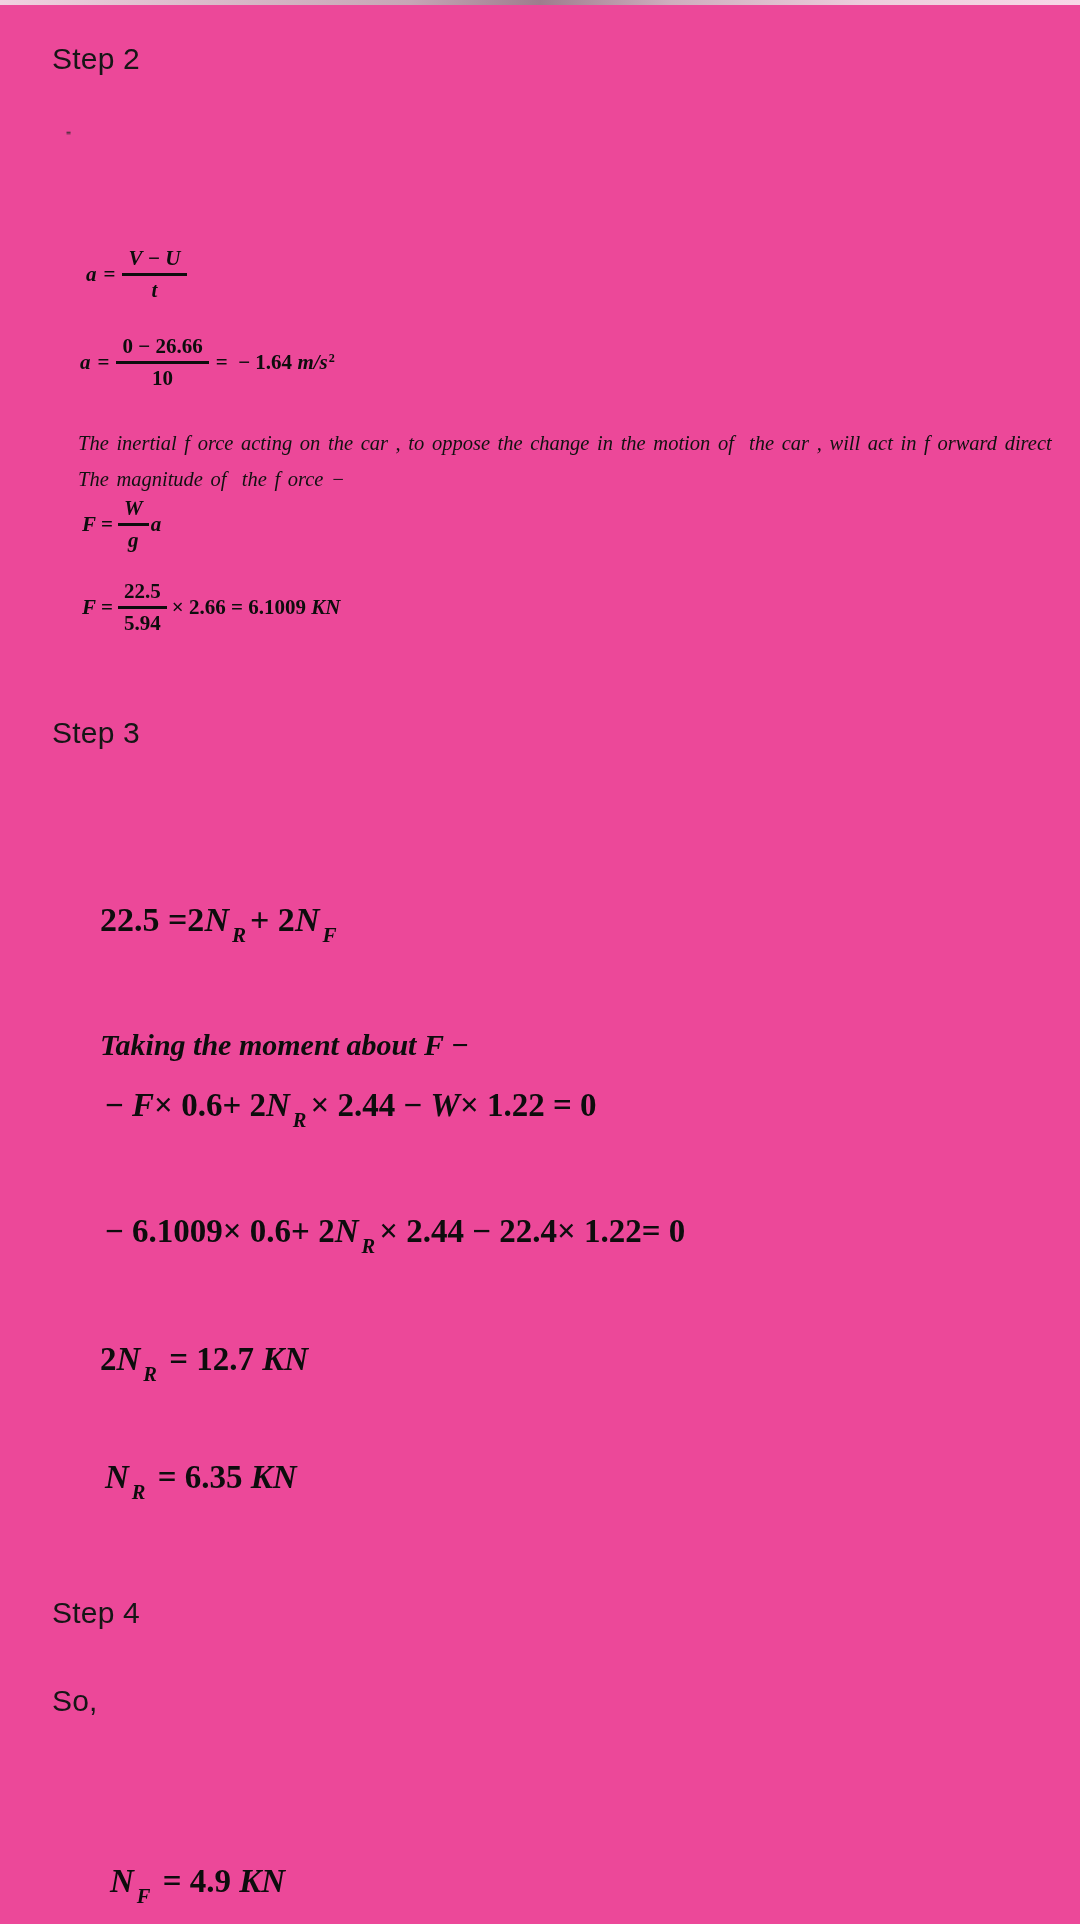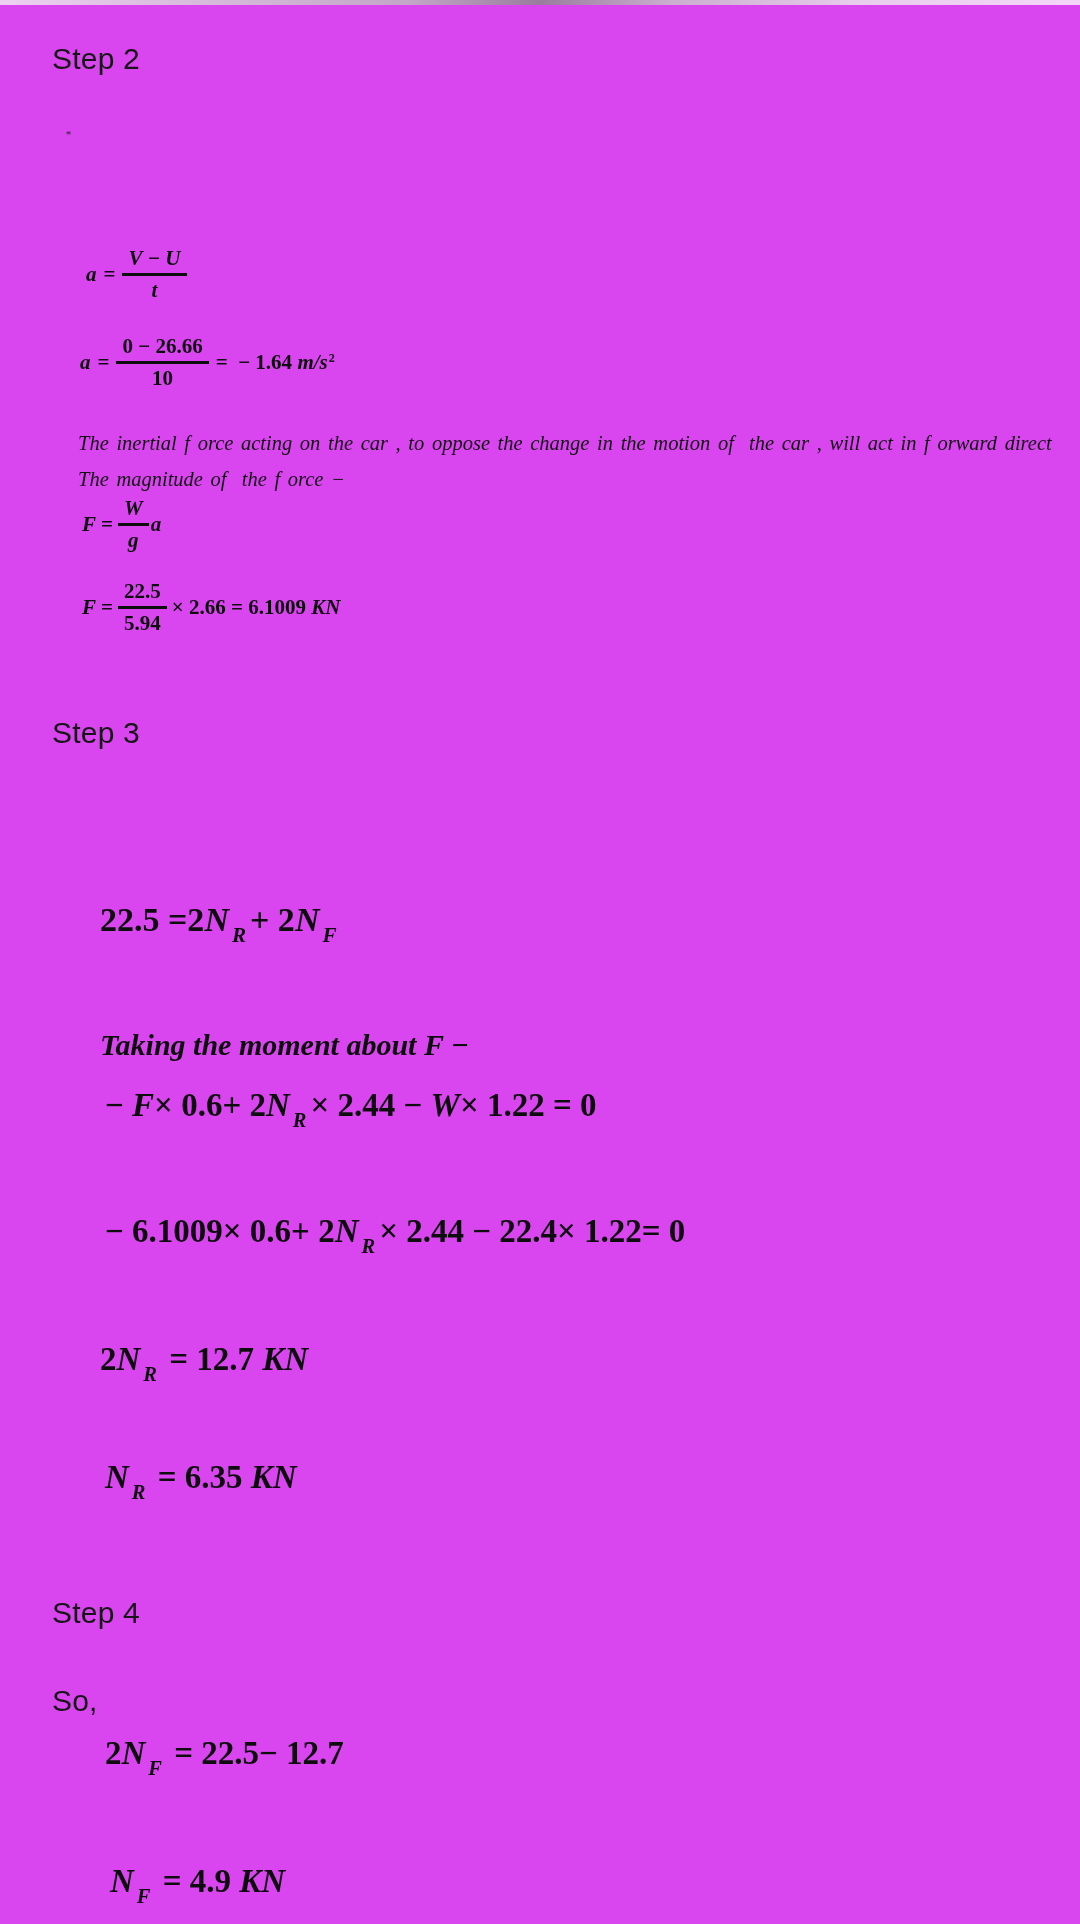--- a/index.html
+++ b/index.html
@@ -1,19 +1,19 @@
 <!DOCTYPE html>
 <html><head>
 <meta charset="utf-8">
 <style>
   html,body{margin:0;padding:0;background:#ffffff;}
   #page{
     position:relative;
     width:1080px;height:1924px;
-    background:#d946ef;
+    background:#ec4899;
     overflow:hidden;
     color:#101010;
   }
   .topline{
     position:absolute;left:0;top:0;width:100%;height:5px;
     background:linear-gradient(90deg,#f2f2f2 0%,#d8d8d8 18%,#bdbdbd 38%,#8a8a8a 50%,#c7c7c7 62%,#ededed 80%,#fbfbfb 100%);
     opacity:.8;
   }
   .sans{
     position:absolute;
@@ -122,17 +122,16 @@
 
   <div class="eq lg" style="left:105px;top:1212px;"><span class="t">− 6.1009× 0.6+ 2</span><span class="v">N</span><span class="sub">R</span><span class="t">× 2.44 − 22.4× 1.22= 0</span></div>
 
   <div class="eq lg" style="left:100px;top:1340px;"><span class="t">2</span><span class="v">N</span><span class="sub">R</span><span class="t"> = 12.7 </span><span class="v">KN</span></div>
 
   <div class="eq lg" style="left:105px;top:1458px;"><span class="v">N</span><span class="sub">R</span><span class="t"> = 6.35 </span><span class="v">KN</span></div>
 
   <div class="sans" style="left:52px;top:1596px;">Step 4</div>
   <div class="sans" style="left:52px;top:1684px;">So,</div>
 
-  <div class="eq lg" style="left:105px;top:1734px;"><span class="t">2</span><span class="v">N</span><span class="sub">F</span><span class="t"> = 22.5− 12.7</span></div>
 
   <div class="eq lg" style="left:110px;top:1862px;"><span class="v">N</span><span class="sub">F</span><span class="t"> = 4.9 </span><span class="v">KN</span></div>
 
 </div>
 
 </body></html>

